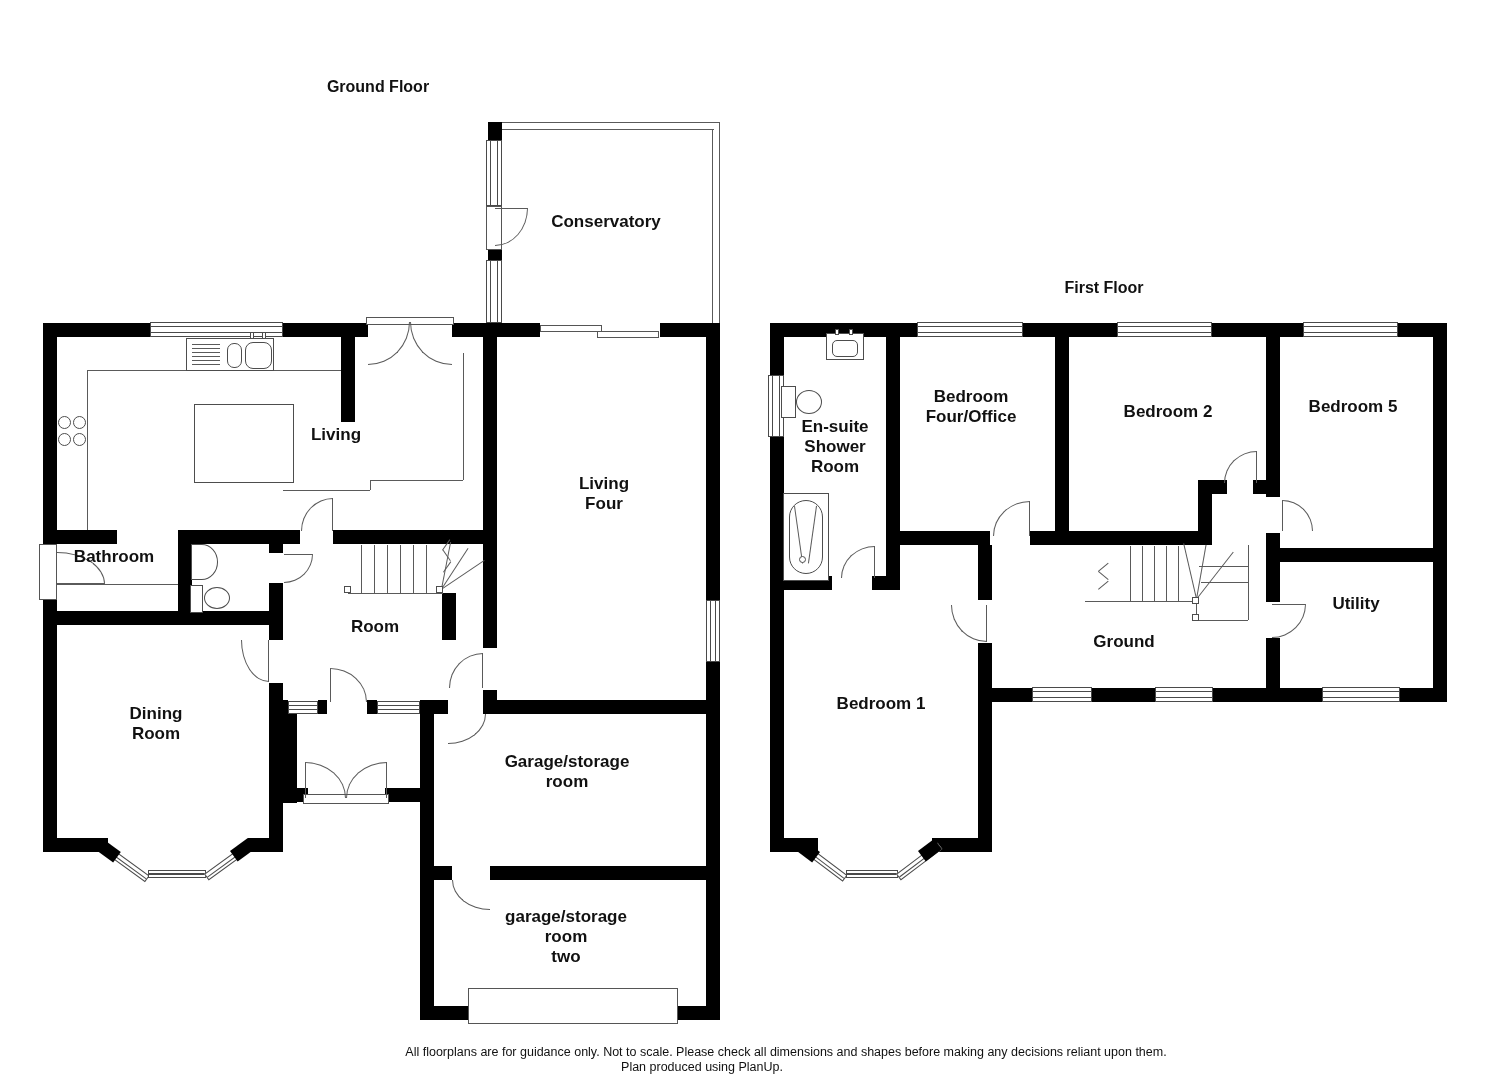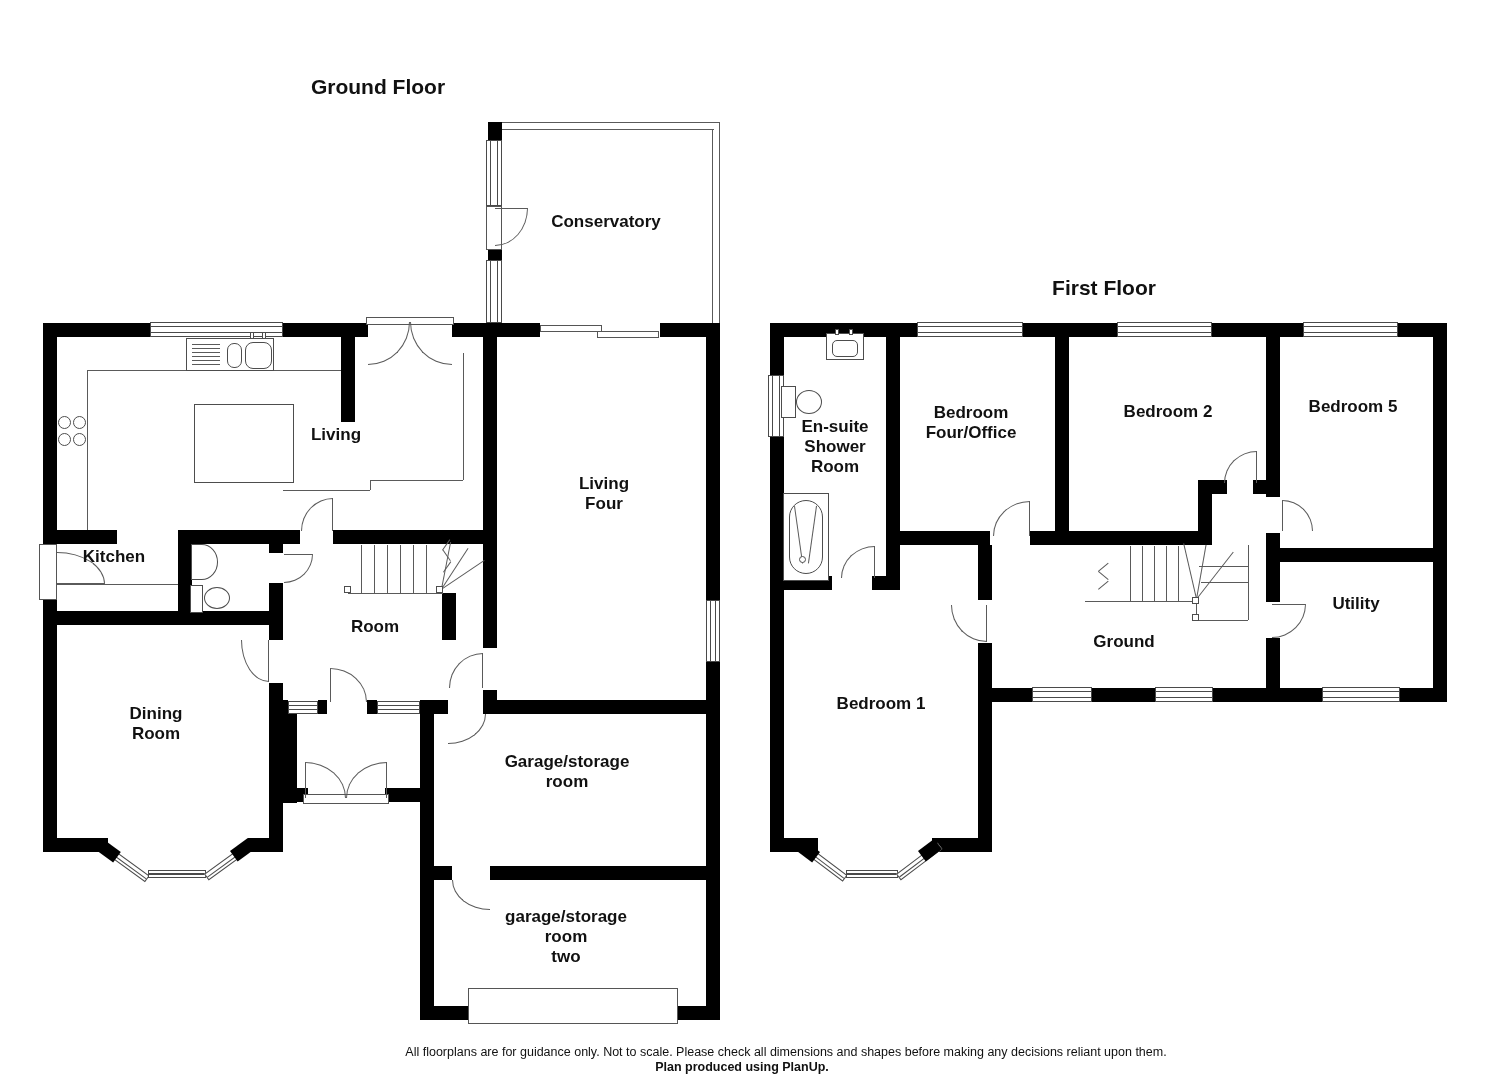--- a/index.html
+++ b/index.html
@@ -14,21 +14,21 @@
   .win.v::before{content:"";position:absolute;top:0;bottom:0;left:3px;border-left:1px solid #4a4a4a;}
   .win.v::after{content:"";position:absolute;top:0;bottom:0;right:3px;border-right:1px solid #4a4a4a;}
   .win.d{transform-origin:0 0;}
   .win.d::before{content:"";position:absolute;left:0;right:0;top:3px;border-top:1px solid #4a4a4a;}
   .wd{position:absolute;background:#fff;border:1px solid #555;box-sizing:border-box;}
   .arc{position:absolute;border:0 solid #5a5a5a;box-sizing:border-box;background:transparent;}
   .fx{position:absolute;border:1px solid #4d4d4d;background:#fff;box-sizing:border-box;}
   .cap{position:absolute;background:#000;transform-origin:0 0;}
   .lab{position:absolute;transform:translate(-50%,-50%);font-weight:bold;font-size:17px;
        line-height:1.18;color:#111;text-align:center;white-space:pre-line;}
-  .title{font-size:21px;text-align:right;}
+  .title{font-size:16px;text-align:right;}
   .foot{position:absolute;transform:translateX(-50%);font-size:12.5px;color:#111;white-space:nowrap;}
 </style>
 </head>
 <body>
 
 <div>
 
   <div>
     <div class="lab title" style="left:378px;top:87px;">Ground Floor</div>
 
@@ -154,21 +154,21 @@
     <div class="lnr" style="left:441px;top:589px;width:49px;transform:rotate(-57deg);"></div>
     <div class="lnr" style="left:441px;top:589px;width:52px;transform:rotate(-34deg);"></div>
     <div class="lnr" style="left:443px;top:572px;width:13px;transform:rotate(-55deg);"></div>
     <div class="lnr" style="left:450px;top:561px;width:13px;transform:rotate(-125deg);"></div>
     <div class="lnr" style="left:442px;top:550px;width:13px;transform:rotate(-55deg);"></div>
     <div class="fx" style="left:344px;top:586px;width:7px;height:7px;"></div>
     <div class="fx" style="left:436px;top:586px;width:7px;height:7px;"></div>
 
     <div class="lab" style="left:606px;top:222px;">Conservatory</div>
     <div class="lab" style="left:336px;top:435px;">Living</div>
-    <div class="lab" style="left:114px;top:557px;">Kitchen</div>
+    <div class="lab" style="left:114px;top:557px;">Bathroom</div>
     <div class="lab" style="left:375px;top:627px;">Room</div>
     <div class="lab" actable="false" style="left:604px;top:494px;">Living
 Four</div>
     <div class="lab" style="left:156px;top:724px;">Dining
 Room</div>
     <div class="lab" style="left:567px;top:772px;">Garage/storage
 room</div>
     <div class="lab" style="left:566px;top:937px;">garage/storage
 room
 two</div>
@@ -257,25 +257,25 @@
     <div class="ln" style="left:1196px;top:601px;width:1px;height:17px;"></div>
     <div class="lnr" style="left:1098px;top:589px;width:13px;transform:rotate(-40deg);"></div>
     <div class="lnr" style="left:1108px;top:580px;width:13px;transform:rotate(-140deg);"></div>
     <div class="lnr" style="left:1098px;top:571px;width:13px;transform:rotate(-40deg);"></div>
     <div class="fx" style="left:1192px;top:597px;width:7px;height:7px;"></div>
     <div class="fx" style="left:1192px;top:614px;width:7px;height:7px;"></div>
 
     <div class="lab" style="left:835px;top:447px;">En-suite
 Shower
 Room</div>
-    <div class="lab" style="left:971px;top:423px;">Bedroom
+    <div class="lab" style="left:971px;top:407px;">Bedroom
 Four/Office</div>
     <div class="lab" style="left:1168px;top:412px;">Bedroom 2</div>
     <div class="lab" style="left:1353px;top:407px;">Bedroom 5</div>
     <div class="lab" style="left:1356px;top:604px;">Utility</div>
     <div class="lab" style="left:1124px;top:642px;">Ground</div>
     <div class="lab" style="left:881px;top:704px;">Bedroom 1</div>
   </div>
 
   <div class="foot" style="left:786px;top:1045px;">All floorplans are for guidance only. Not to scale. Please check all dimensions and shapes before making any decisions reliant upon them.</div>
-  <div class="foot" style="left:742px;top:1060px;font-weight:bold;">Plan produced using PlanUp.</div>
+  <div class="foot" style="left:702px;top:1060px;">Plan produced using PlanUp.</div>
 
 </div>
 
 </body></html>

